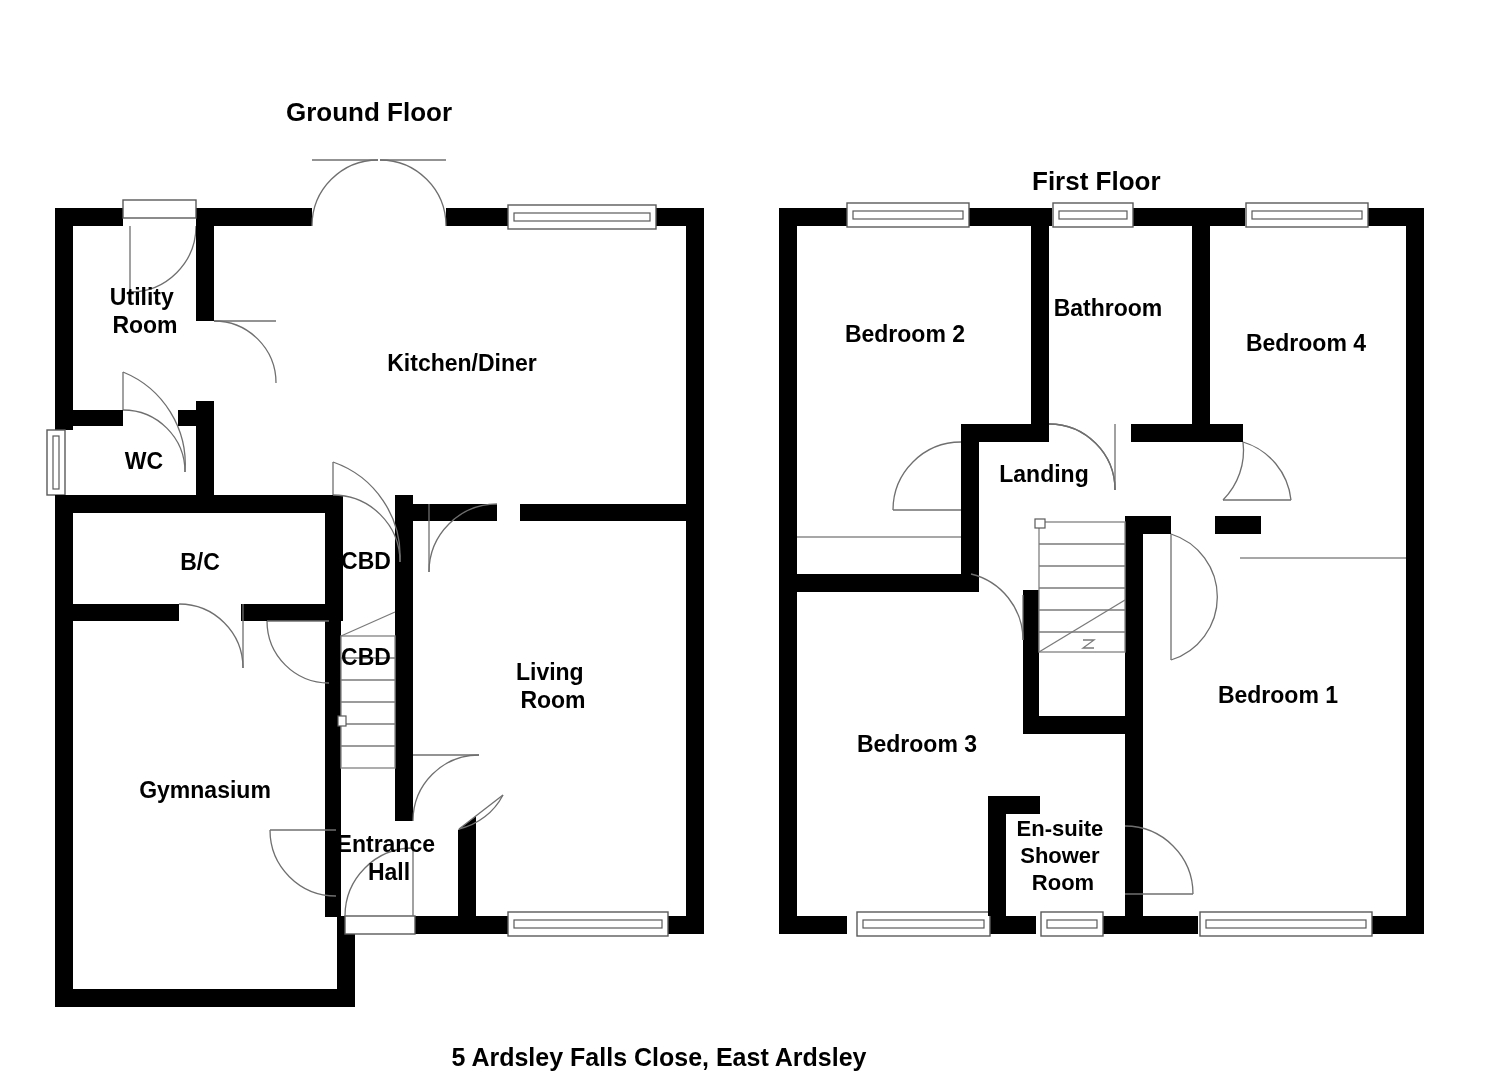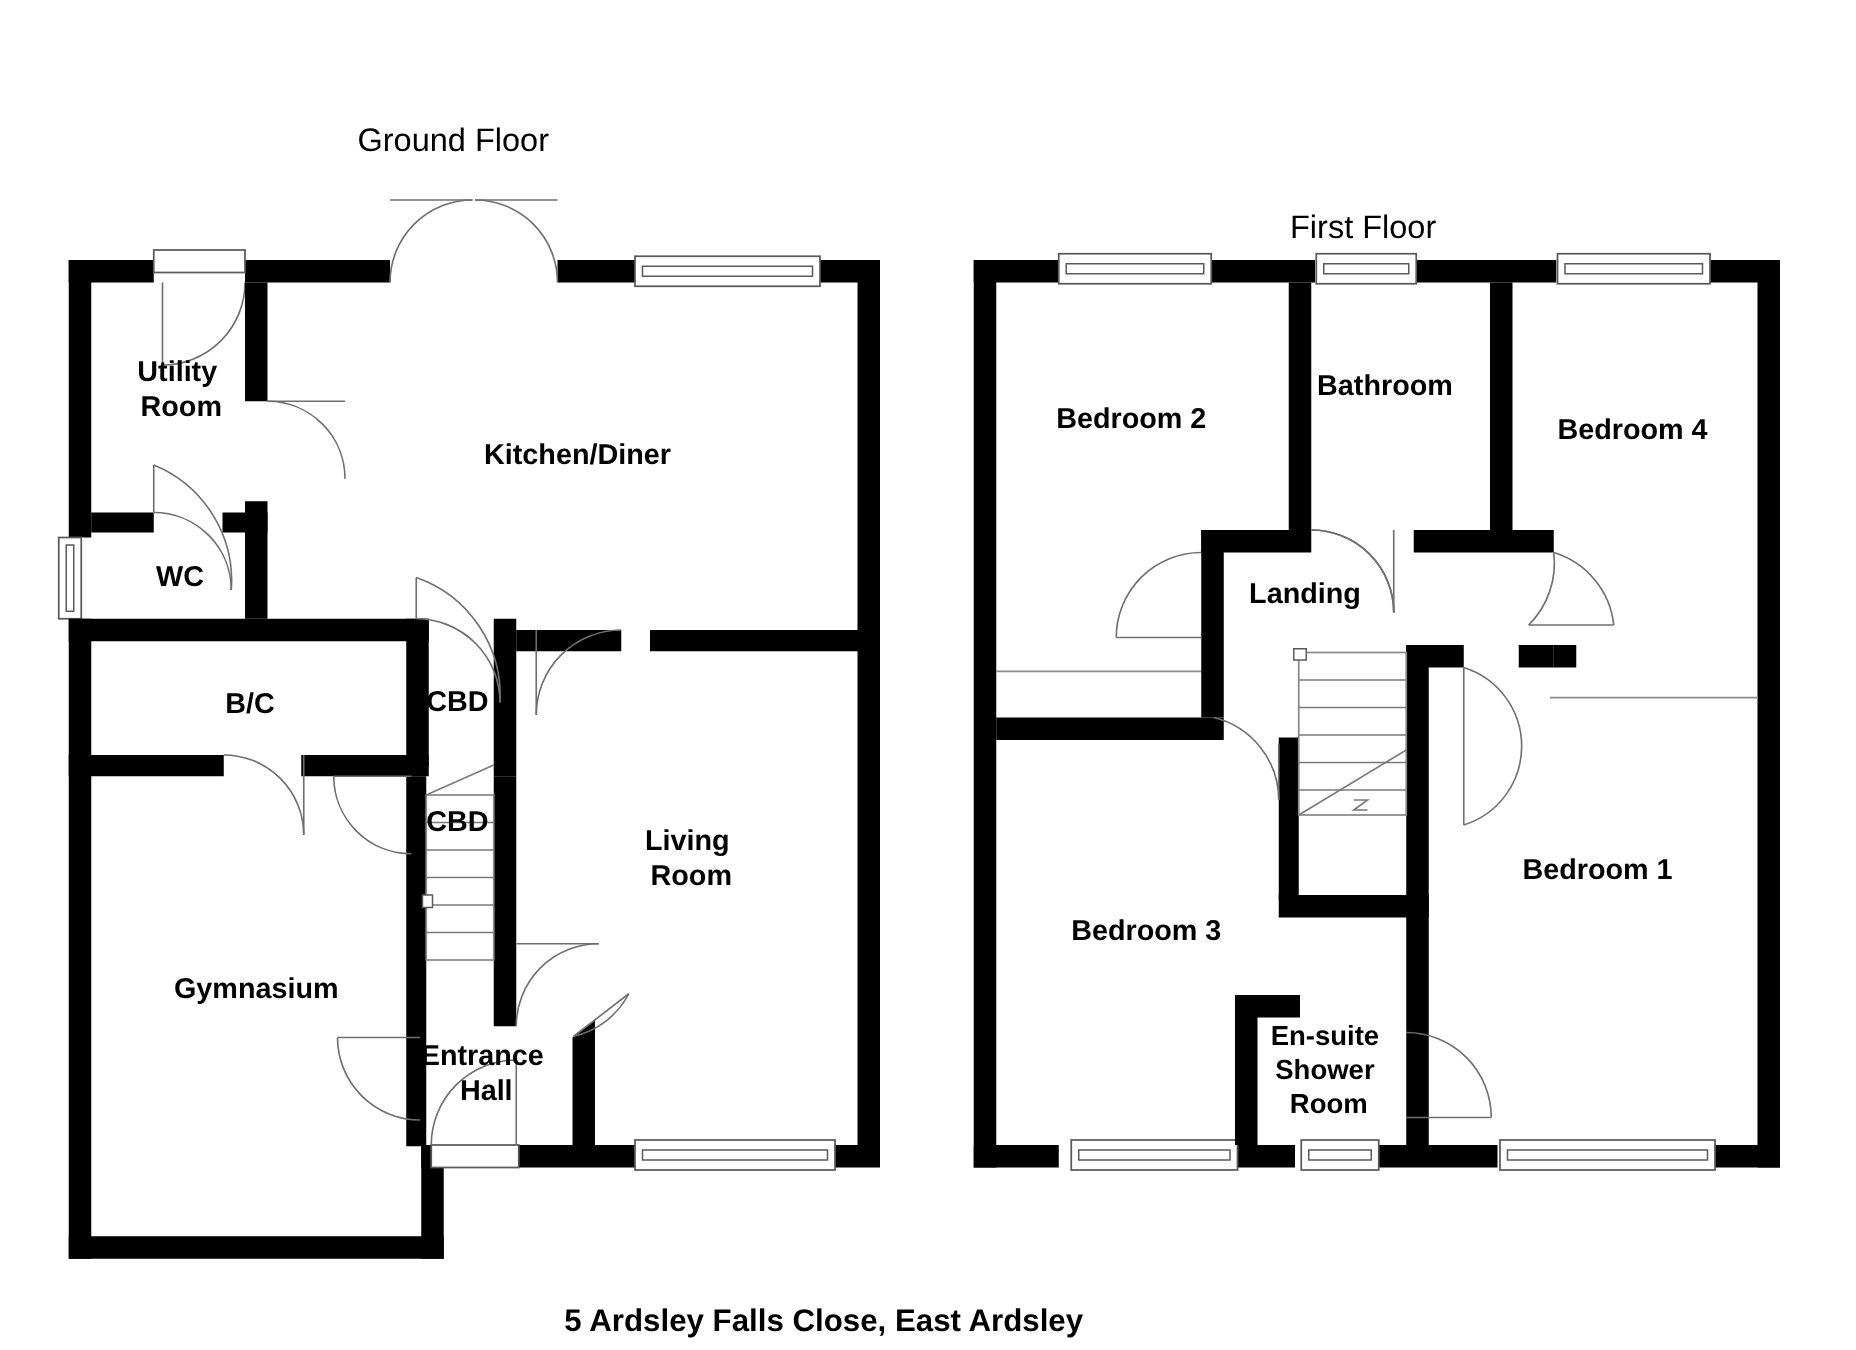--- a/index.html
+++ b/index.html
@@ -10,21 +10,21 @@
   #page {
     position: relative;
     width: 1485px;
     height: 1080px;
     background: #ffffff;
     font-family: "Liberation Sans", sans-serif;
     overflow: hidden;
   }
   .floor-title {
     position: absolute;
-    font-weight: normal;
+    font-weight: bold;
     font-size: 26px;
     color: #000000;
     white-space: nowrap;
     text-align: left;
   }
   #title-ground { left: 286px; top: 97px; }
   #title-first  { left: 1032px; top: 143px; margin-top: 23px; }
   #plan-caption {
     position: absolute;
     left: 0;

